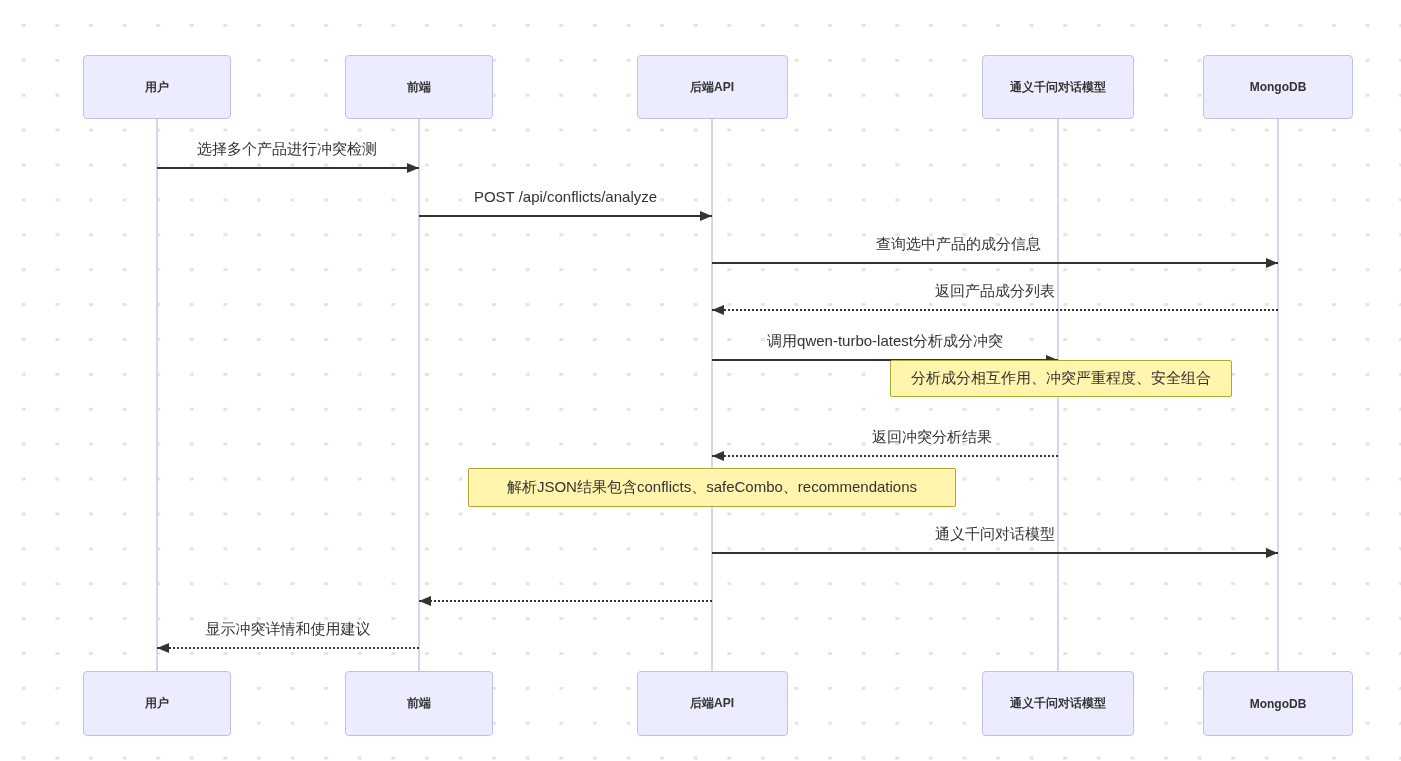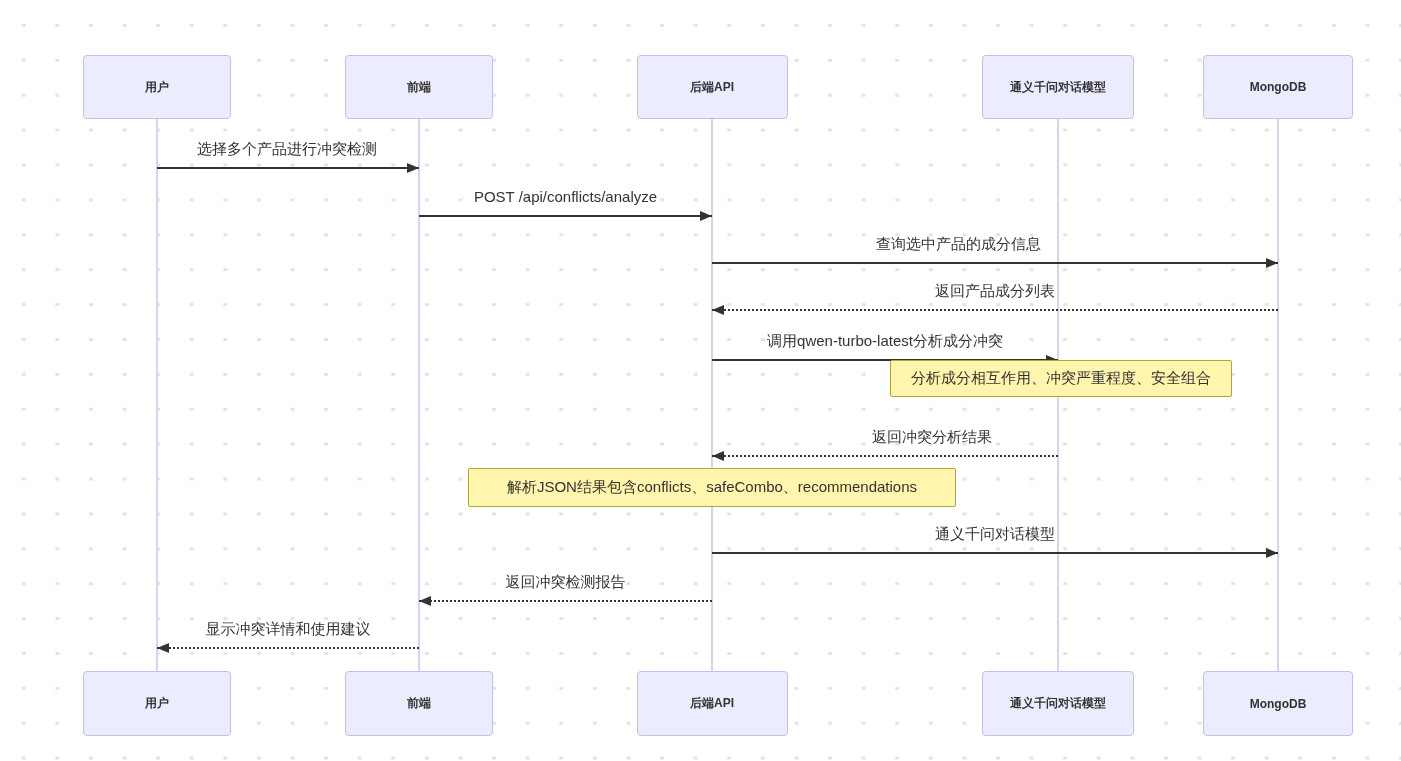--- a/index.html
+++ b/index.html
@@ -94,21 +94,20 @@
       <div class="arrowhead left" style="left: 712px; top: 305px;"></div>
       <div class="msg-label" style="left: 712px; width: 346px; top: 330px;">调用qwen-turbo-latest分析成分冲突</div>
       <div class="msg-line solid" style="left: 712px; width: 346px; top: 359px;"></div>
       <div class="arrowhead right" style="left: 1046px; top: 355px;"></div>
       <div class="msg-label" style="left: 712px; width: 280px; top: 426px; text-align: right;">返回冲突分析结果</div>
       <div class="msg-line dashed" style="left: 712px; width: 346px; top: 455px;"></div>
       <div class="arrowhead left" style="left: 712px; top: 451px;"></div>
       <div class="msg-label" style="left: 712px; width: 566px; top: 523px;">通义千问对话模型</div>
       <div class="msg-line solid" style="left: 712px; width: 566px; top: 552px;"></div>
       <div class="arrowhead right" style="left: 1266px; top: 548px;"></div>
-      <div class="msg-label" style="left: 419px; width: 293px; top: 571px;">返回冲突检测报告</div>
       <div class="msg-line dashed" style="left: 419px; width: 293px; top: 600px;"></div>
       <div class="arrowhead left" style="left: 419px; top: 596px;"></div>
       <div class="msg-label" style="left: 157px; width: 262px; top: 618px;">显示冲突详情和使用建议</div>
       <div class="msg-line dashed" style="left: 157px; width: 262px; top: 647px;"></div>
       <div class="arrowhead left" style="left: 157px; top: 643px;"></div>
     </div>
   <div class="layer" id="layer-notes">
       <div class="note" style="left: 890px; top: 360px; width: 342px; height: 37px;">分析成分相互作用、冲突严重程度、安全组合</div>
       <div class="note" style="left: 468px; top: 468px; width: 488px; height: 39px;">解析JSON结果包含conflicts、safeCombo、recommendations</div>
     </div>

